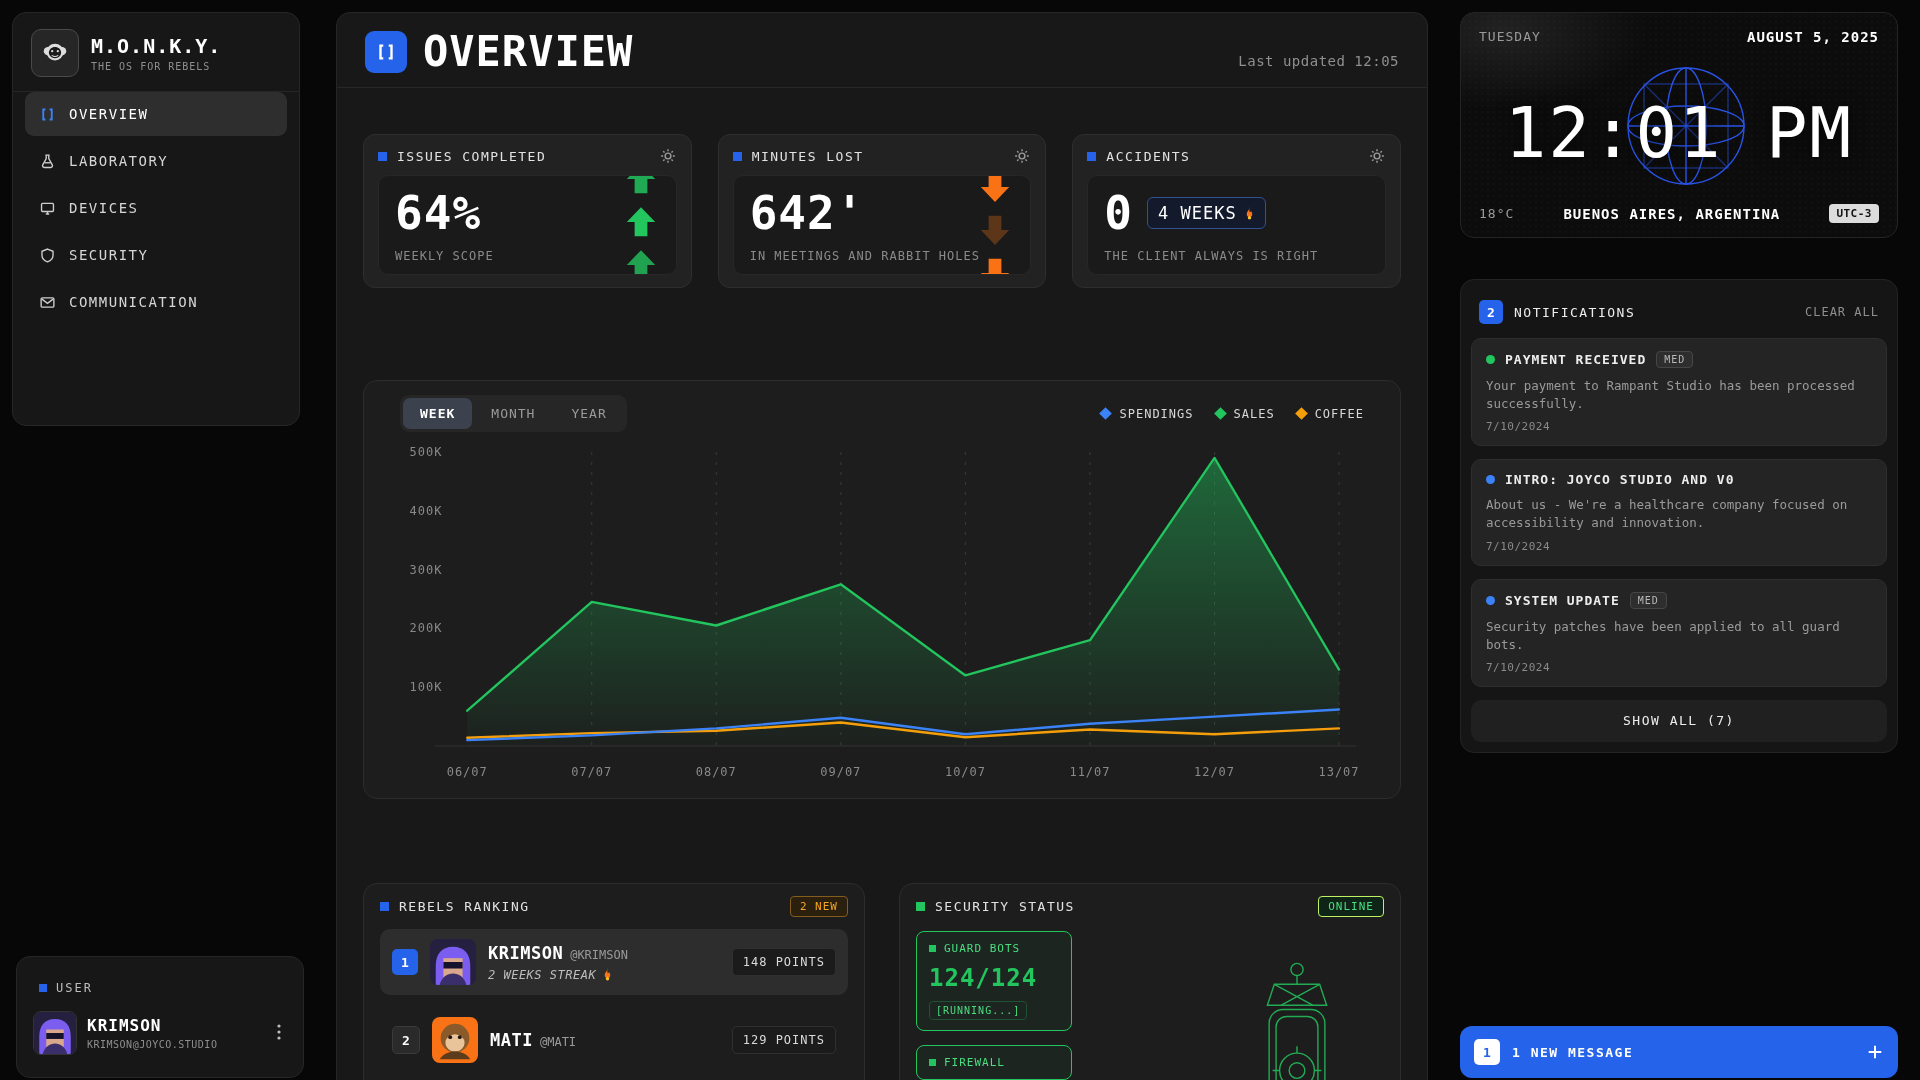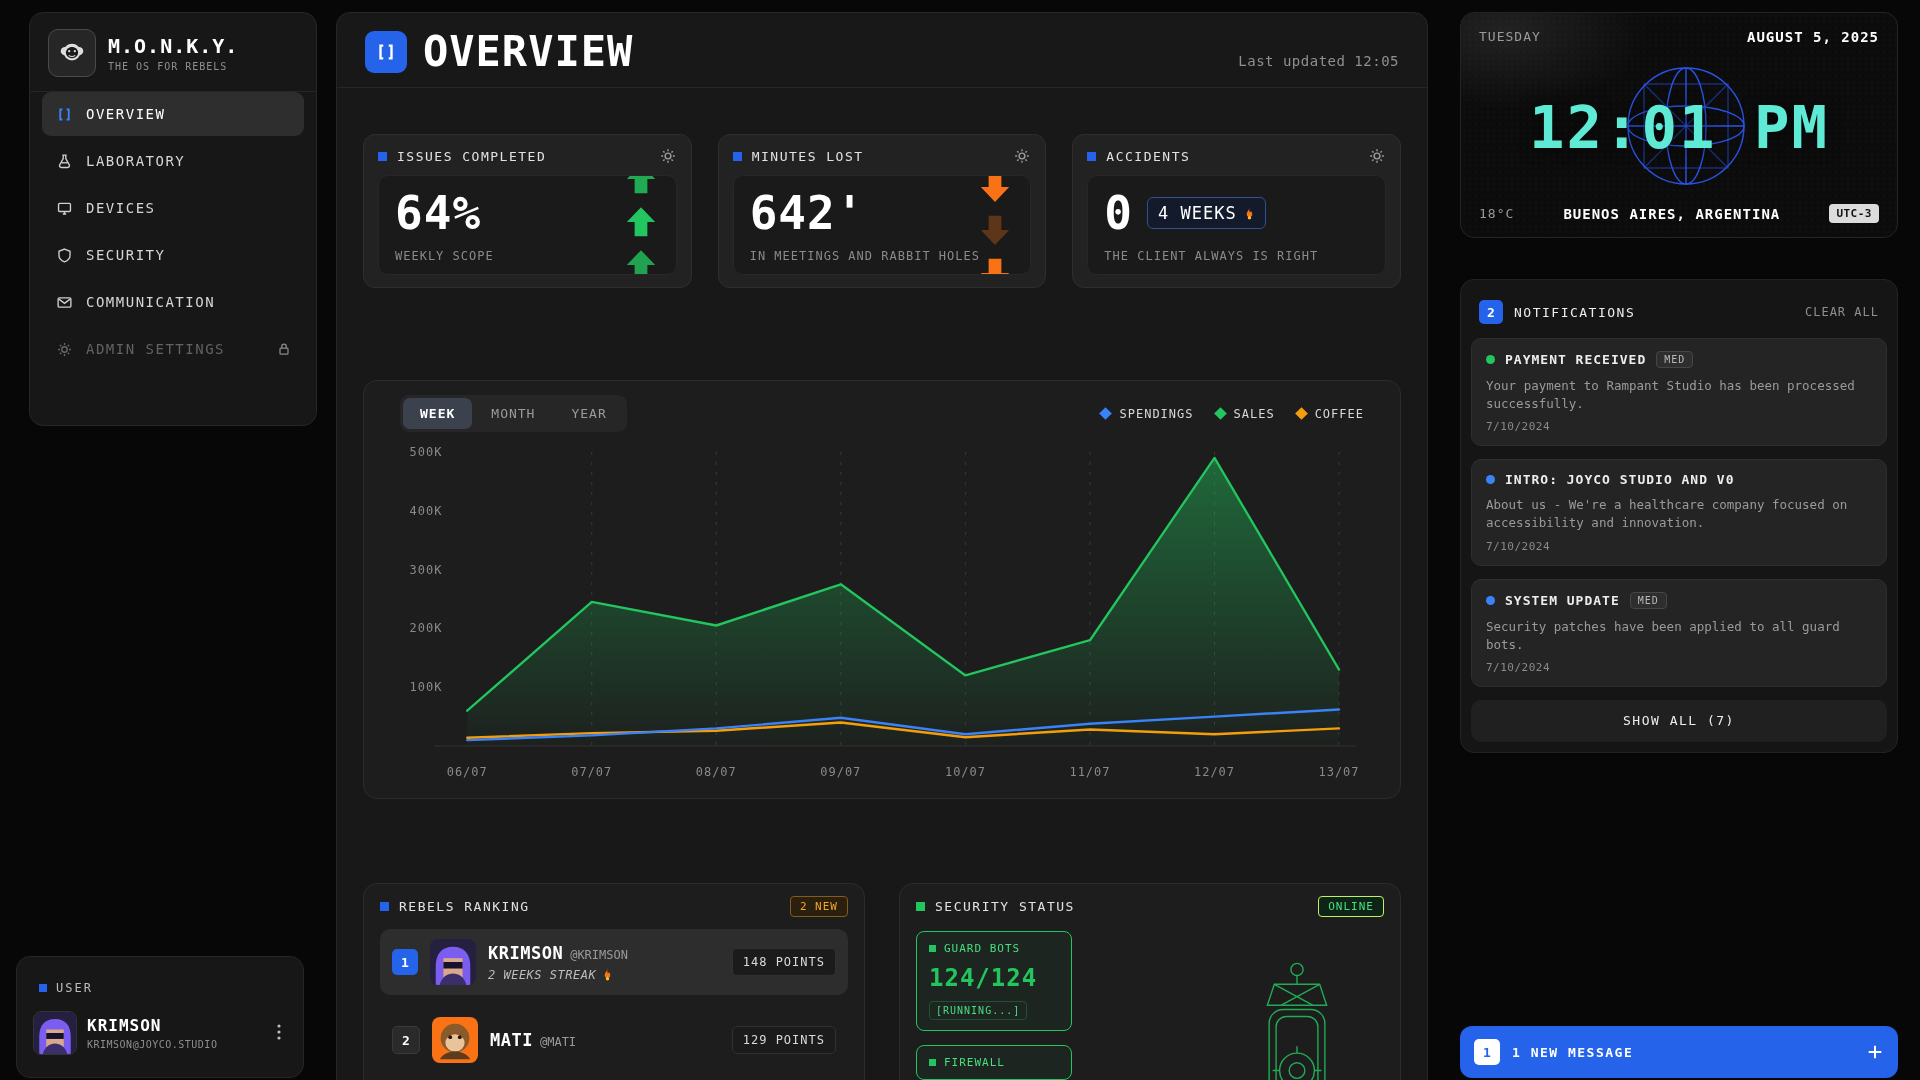--- a/index.html
+++ b/index.html
@@ -2,21 +2,21 @@
 <html><head>
 <meta charset="utf-8">
 <style>
   html,body{margin:0;padding:0;background:#070707;}
   body{width:1920px;height:1080px;overflow:hidden;font-family:"DejaVu Sans Mono",monospace;color:#e5e5e5;}
   .page{position:relative;width:1920px;height:1080px;background:#070707;overflow:hidden;}
   .panel{background:#171717;border:1px solid #262626;border-radius:14px;box-sizing:border-box;}
   button{font-family:inherit;background:none;border:none;color:inherit;padding:0;cursor:pointer;}
 
   
-  .sidebar{position:absolute;left:29px;top:12px;width:288px;height:414px;padding:14px 12px;}
+  .sidebar{position:absolute;left:12px;top:12px;width:288px;height:414px;padding:14px 12px;}
   .logo-row{display:flex;align-items:center;gap:12px;padding:2px 6px 14px;}
   .logo-box{width:46px;height:46px;background:#262626;border:1px solid #4a4a4a;border-radius:10px;display:flex;align-items:center;justify-content:center;flex:none;}
   .logo-title{font-size:20px;font-weight:800;color:#fff;letter-spacing:1px;}
   .logo-sub{font-size:10px;color:#8f8f8f;letter-spacing:1px;margin-top:3px;}
   .side-divider{height:1px;background:#262626;margin:0 -12px;}
   .section-label{display:flex;align-items:center;gap:9px;padding:14px 10px 10px;font-size:12px;color:#bdbdbd;letter-spacing:2px;}
   .sq{width:8px;height:8px;background:#2563eb;flex:none;}
   .nav-item{height:44px;display:flex;align-items:center;gap:12px;padding:0 12px;border-radius:9px;color:#d6d6d6;font-size:14px;letter-spacing:1.5px;margin-bottom:3px;cursor:pointer;}
   .nav-item.active{background:#2e2e2e;color:#fff;}
   .nav-item.locked{color:#626262;}
@@ -96,21 +96,21 @@
   .robot{position:absolute;right:26px;top:28px;width:122px;}
 
   
   .rightcol{position:absolute;left:1460px;top:0;width:438px;height:1080px;}
   .clock{position:absolute;left:0;top:12px;width:438px;height:226px;background:#0c0c0c;border:1px solid #242424;border-radius:14px;box-sizing:border-box;padding:16px 18px;overflow:hidden;}
   .clock::before{content:"";position:absolute;inset:0;background-image:radial-gradient(rgba(255,255,255,.07) 1px,transparent 1.2px);background-size:6px 6px;opacity:.3;pointer-events:none;}
   .clock::after{content:"";position:absolute;inset:0;background:radial-gradient(240px 130px at 10% 8%,rgba(255,255,255,.09),transparent 60%);pointer-events:none;}
   .clock-top{display:flex;justify-content:space-between;position:relative;z-index:2;}
   .clock-day{font-size:13px;color:#9a9a9a;letter-spacing:1px;}
   .clock-date{font-size:14px;font-weight:800;color:#fff;letter-spacing:1px;}
-  .clock-time{position:absolute;left:0;right:0;top:80px;text-align:center;font-size:59px;font-weight:700;color:#5eead4;letter-spacing:2px;z-index:2;text-shadow:0 0 16px rgba(0,0,0,.65);}
+  .clock-time{position:absolute;left:0;right:0;top:80px;text-align:center;font-size:69px;font-weight:400;color:#ffffff;letter-spacing:2px;z-index:2;text-shadow:0 0 16px rgba(0,0,0,.65);}
   .globe{position:absolute;left:140px;top:28px;width:170px;height:170px;z-index:1;}
   .clock-bottom{position:absolute;left:18px;right:18px;bottom:14px;display:flex;align-items:center;z-index:2;}
   .temp{font-size:13px;color:#9a9a9a;letter-spacing:1px;}
   .loc{flex:1;text-align:center;font-size:14px;font-weight:800;color:#fff;letter-spacing:1px;}
   .tz{background:#dcdcdc;color:#141414;font-size:11px;font-weight:700;padding:3px 7px;border-radius:4px;letter-spacing:.5px;}
 
   .notifs{position:absolute;left:0;top:279px;width:438px;background:#151515;border:1px solid #232323;border-radius:14px;padding:10px;box-sizing:border-box;}
   .nhead{display:flex;align-items:center;gap:11px;padding:10px 8px 14px;}
   .ncount{width:24px;height:24px;background:#2563eb;border-radius:5px;color:#fff;font-size:13px;font-weight:700;display:flex;align-items:center;justify-content:center;flex:none;}
   .ntitle{font-size:13px;color:#ededed;letter-spacing:1.5px;}
@@ -189,35 +189,20 @@
         <span>SECURITY</span>
       </div>
       <div class="nav-item">
         <span class="nicon">
           <svg viewBox="0 0 20 20" width="17" height="17" fill="none" stroke="#cfcfcf" stroke-width="1.6">
               <rect x="2.5" y="4.5" width="15" height="11" rx="1.5"></rect>
               <path d="m3.5 6 6.5 5 6.5-5"></path>
             </svg>
         </span>
         <span>COMMUNICATION</span>
-      </div>
-      <div class="nav-item locked">
-        <span class="nicon">
-          <svg viewBox="0 0 20 20" width="17" height="17" fill="none" stroke="#6a6a6a" stroke-width="1.6">
-              <circle cx="10" cy="10" r="3.2"></circle>
-              <path d="M10 2.4v2.2M10 15.4v2.2M2.4 10h2.2M15.4 10h2.2M4.6 4.6l1.6 1.6M13.8 13.8l1.6 1.6M15.4 4.6l-1.6 1.6M6.2 13.8l-1.6 1.6"></path>
-            </svg>
-        </span>
-        <span>ADMIN SETTINGS</span>
-        <span class="right-icon">
-          <svg viewBox="0 0 20 20" width="16" height="16" fill="none" stroke="#8a8a8a" stroke-width="1.6">
-              <rect x="5" y="9" width="10" height="7.5" rx="1.2"></rect>
-              <path d="M7.2 9V6.8a2.8 2.8 0 0 1 5.6 0V9"></path>
-            </svg>
-        </span>
       </div>
     </nav>
   </aside>
 
   <aside class="userpanel panel">
     <div class="section-label">
       <span class="sq"></span>
       <span>USER</span>
     </div>
     <div class="user-row">

